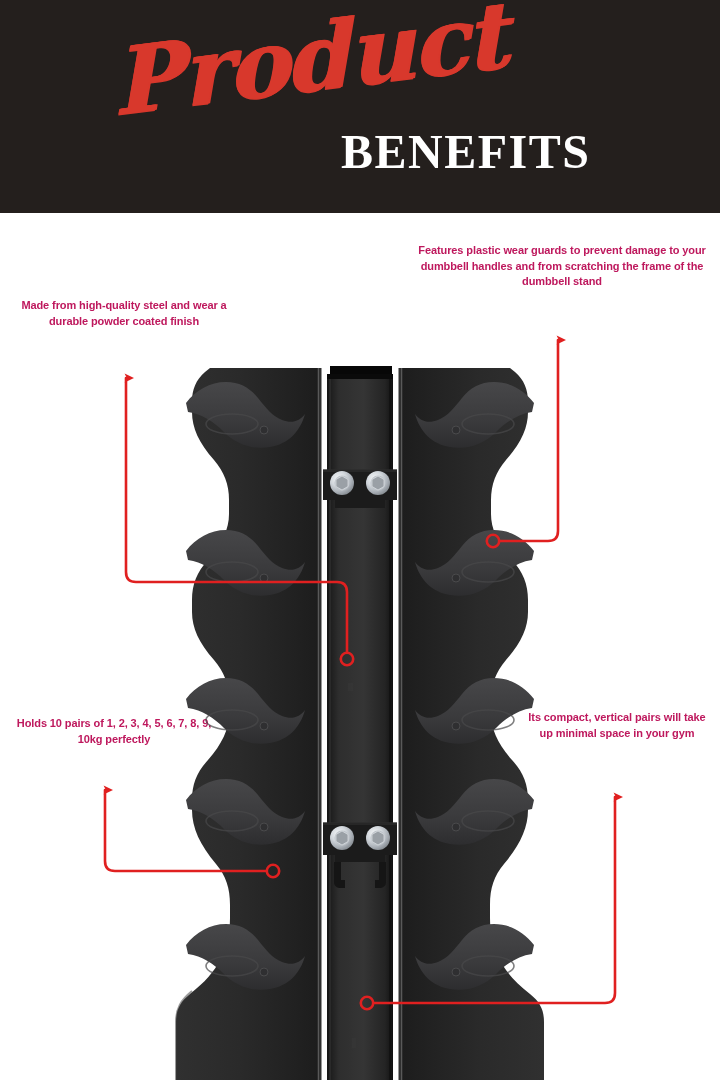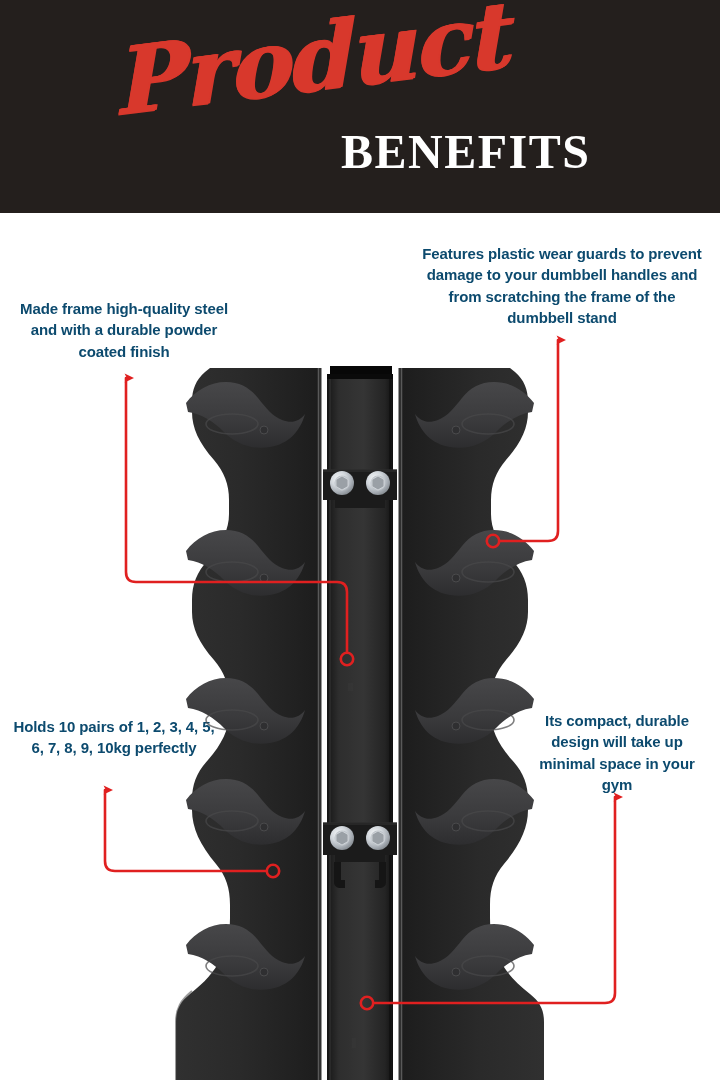--- a/index.html
+++ b/index.html
@@ -61,23 +61,23 @@
     letter-spacing: 1.5px;
     white-space: nowrap;
     z-index: 2;
   }
 
   
   .callout {
     position: absolute;
     font-family: "Liberation Sans", sans-serif;
     font-weight: 700;
-    font-size: 15px;
+    font-size: 11px;
     line-height: 1.42;
-    color: #0c4a6e;
+    color: #be185d;
     text-align: center;
     letter-spacing: -0.1px;
   }
 
   #callout-steel      { left: 8px;   top: 298px; width: 232px; }
   #callout-guards     { left: 418px; top: 243px; width: 288px; }
   #callout-capacity   { left: 8px;   top: 716px; width: 212px; }
   #callout-compact    { left: 524px; top: 710px; width: 186px; }
 
   
@@ -339,21 +339,21 @@
       <path d="M105,790 L105,861 Q105,871 115,871 L266,871" fill="none" stroke="#e02020" stroke-width="2.6" stroke-linecap="round" marker-start="url(#arrowUp)"></path>
       <circle cx="273" cy="871" r="6.2" fill="none" stroke="#e02020" stroke-width="2.6"></circle>
     </g>
 
     <g>
       <path d="M615,797 L615,993 Q615,1003 605,1003 L374,1003" fill="none" stroke="#e02020" stroke-width="2.6" stroke-linecap="round" marker-start="url(#arrowUp)"></path>
       <circle cx="367" cy="1003" r="6.2" fill="none" stroke="#e02020" stroke-width="2.6"></circle>
     </g>
   </svg>
 
-  <div class="callout" id="callout-steel">Made frame high-quality steel and with a durable powder coated finish</div>
+  <div class="callout" id="callout-steel">Made from high-quality steel and wear a durable powder coated finish</div>
 
   <div class="callout" id="callout-guards">Features plastic wear guards to prevent damage to your dumbbell handles and from scratching the frame of the dumbbell stand</div>
 
   <div class="callout" id="callout-capacity">Holds 10 pairs of 1, 2, 3, 4, 5, 6, 7, 8, 9, 10kg perfectly</div>
 
-  <div class="callout" id="callout-compact">Its compact, durable design will take up minimal space in your gym</div>
+  <div class="callout" id="callout-compact">Its compact, vertical pairs will take up minimal space in your gym</div>
 
 </div>
 
 </body></html>

